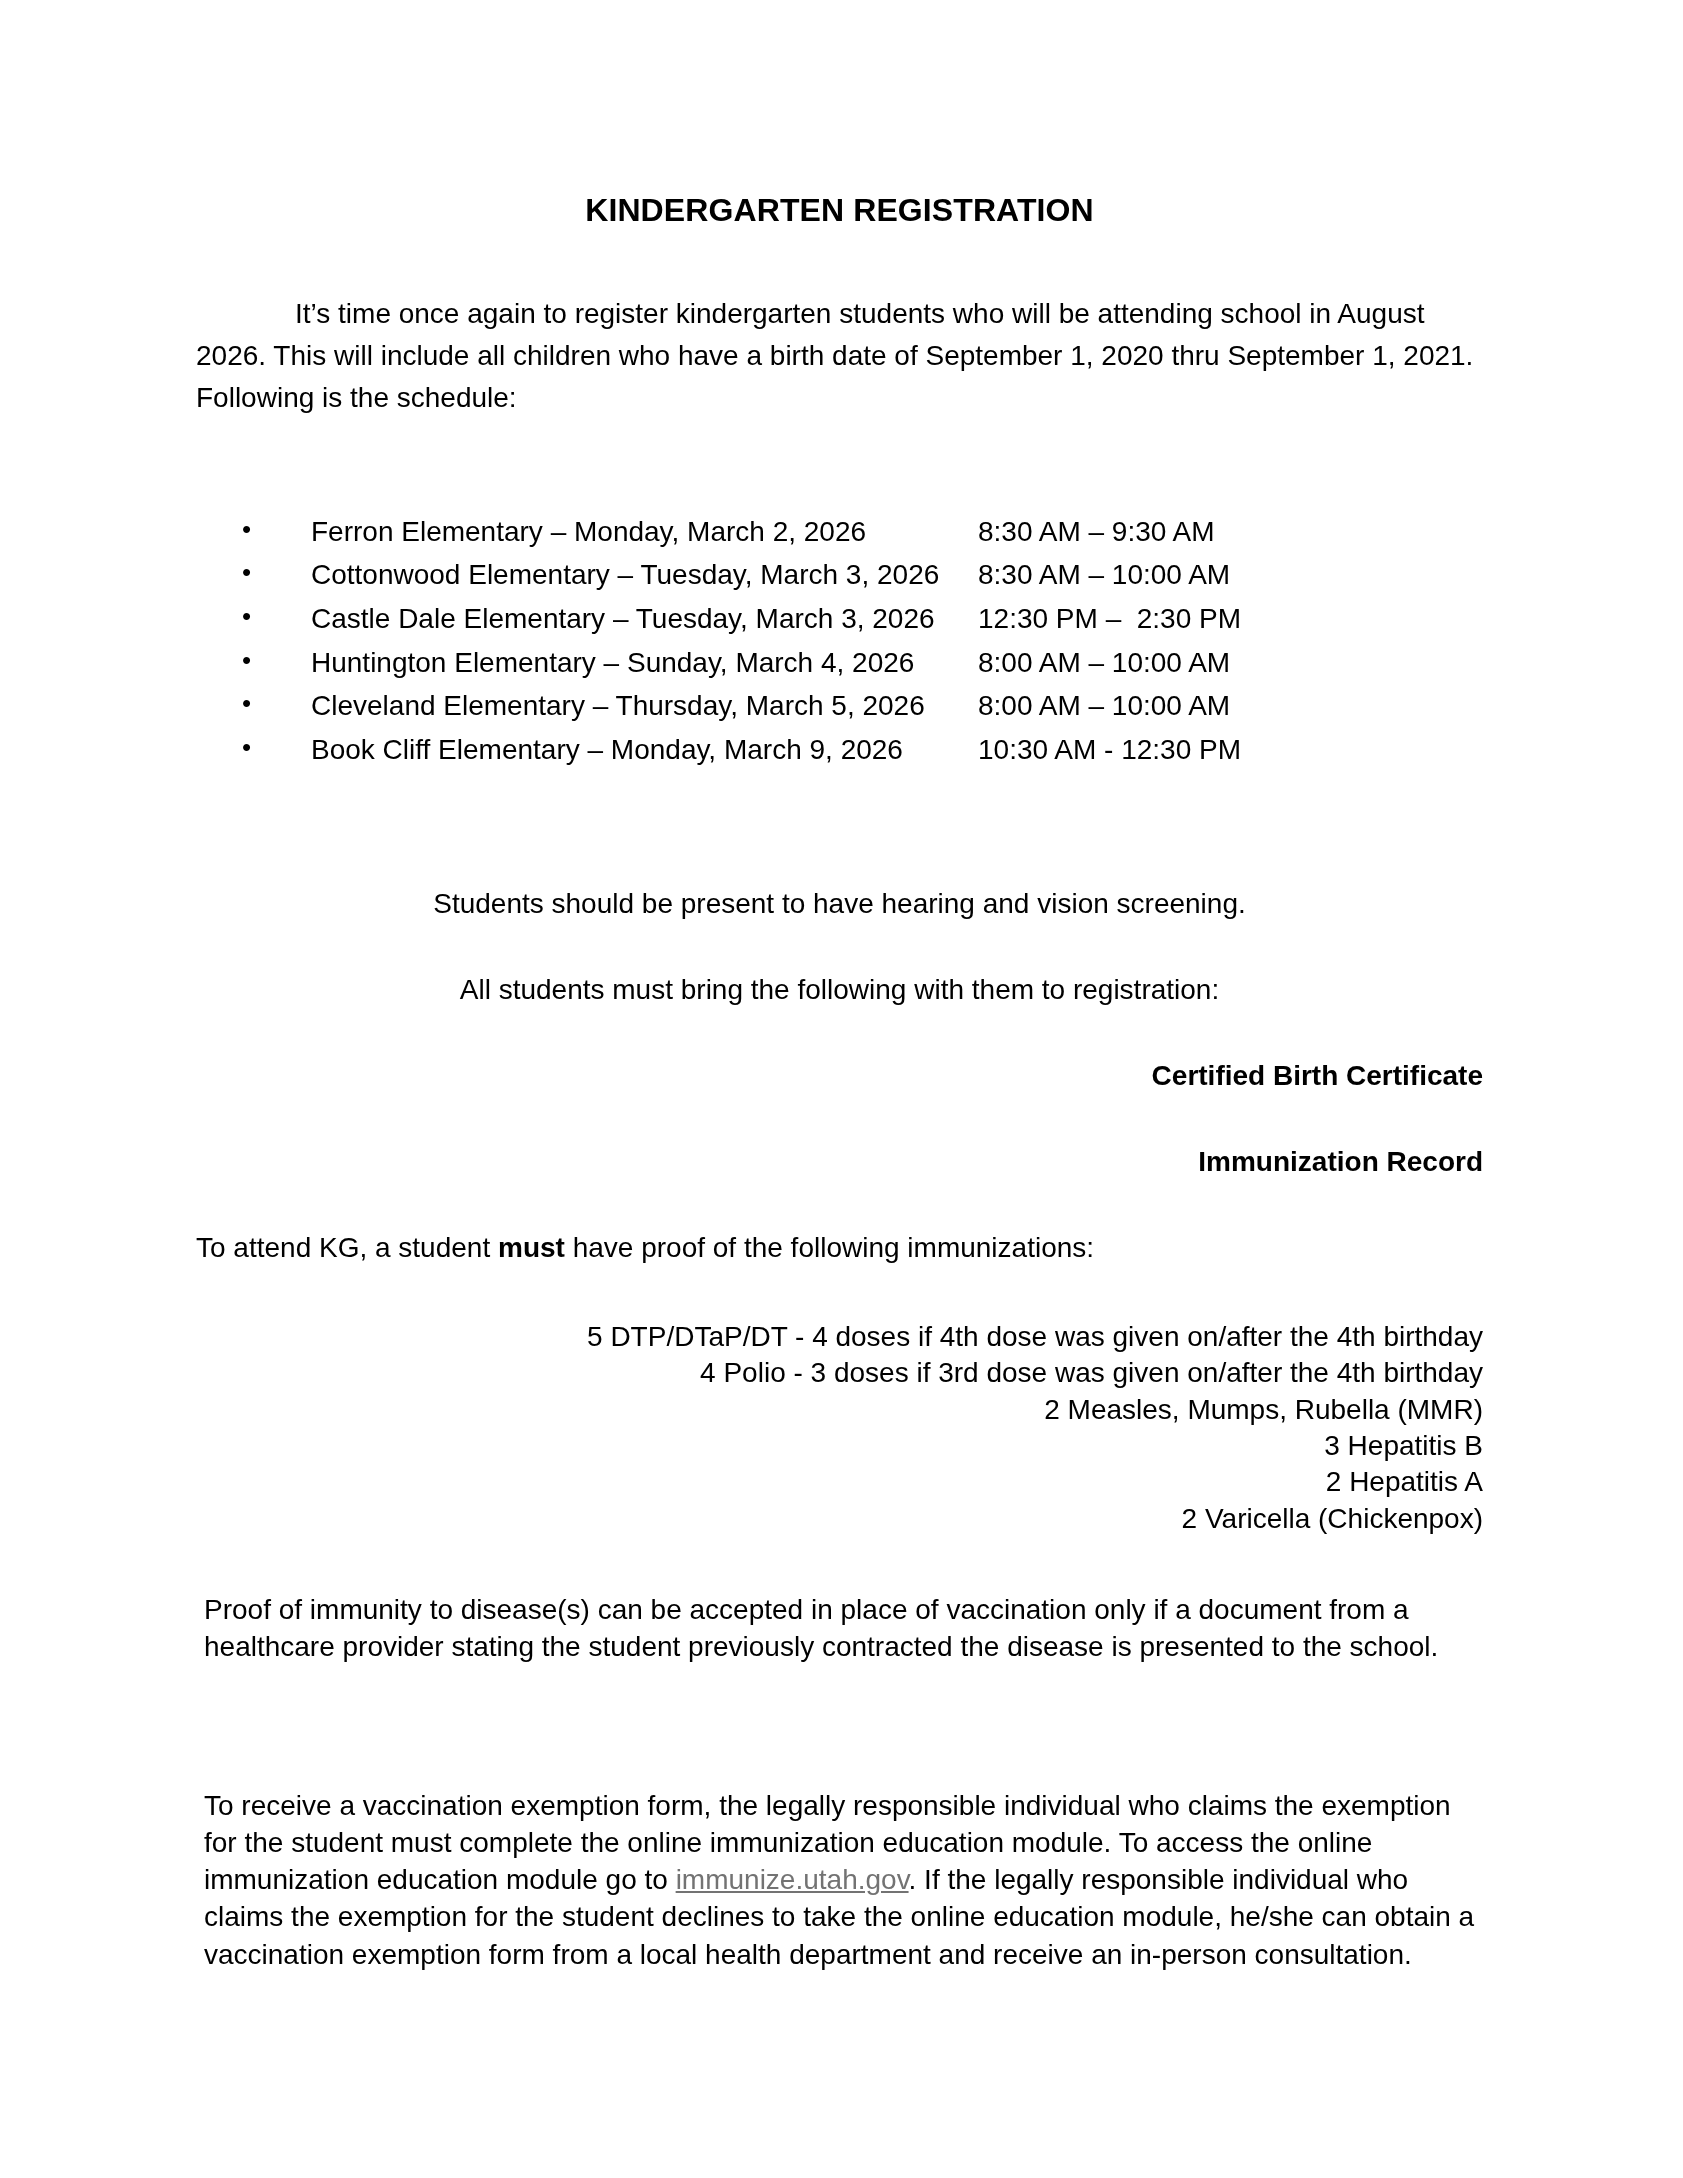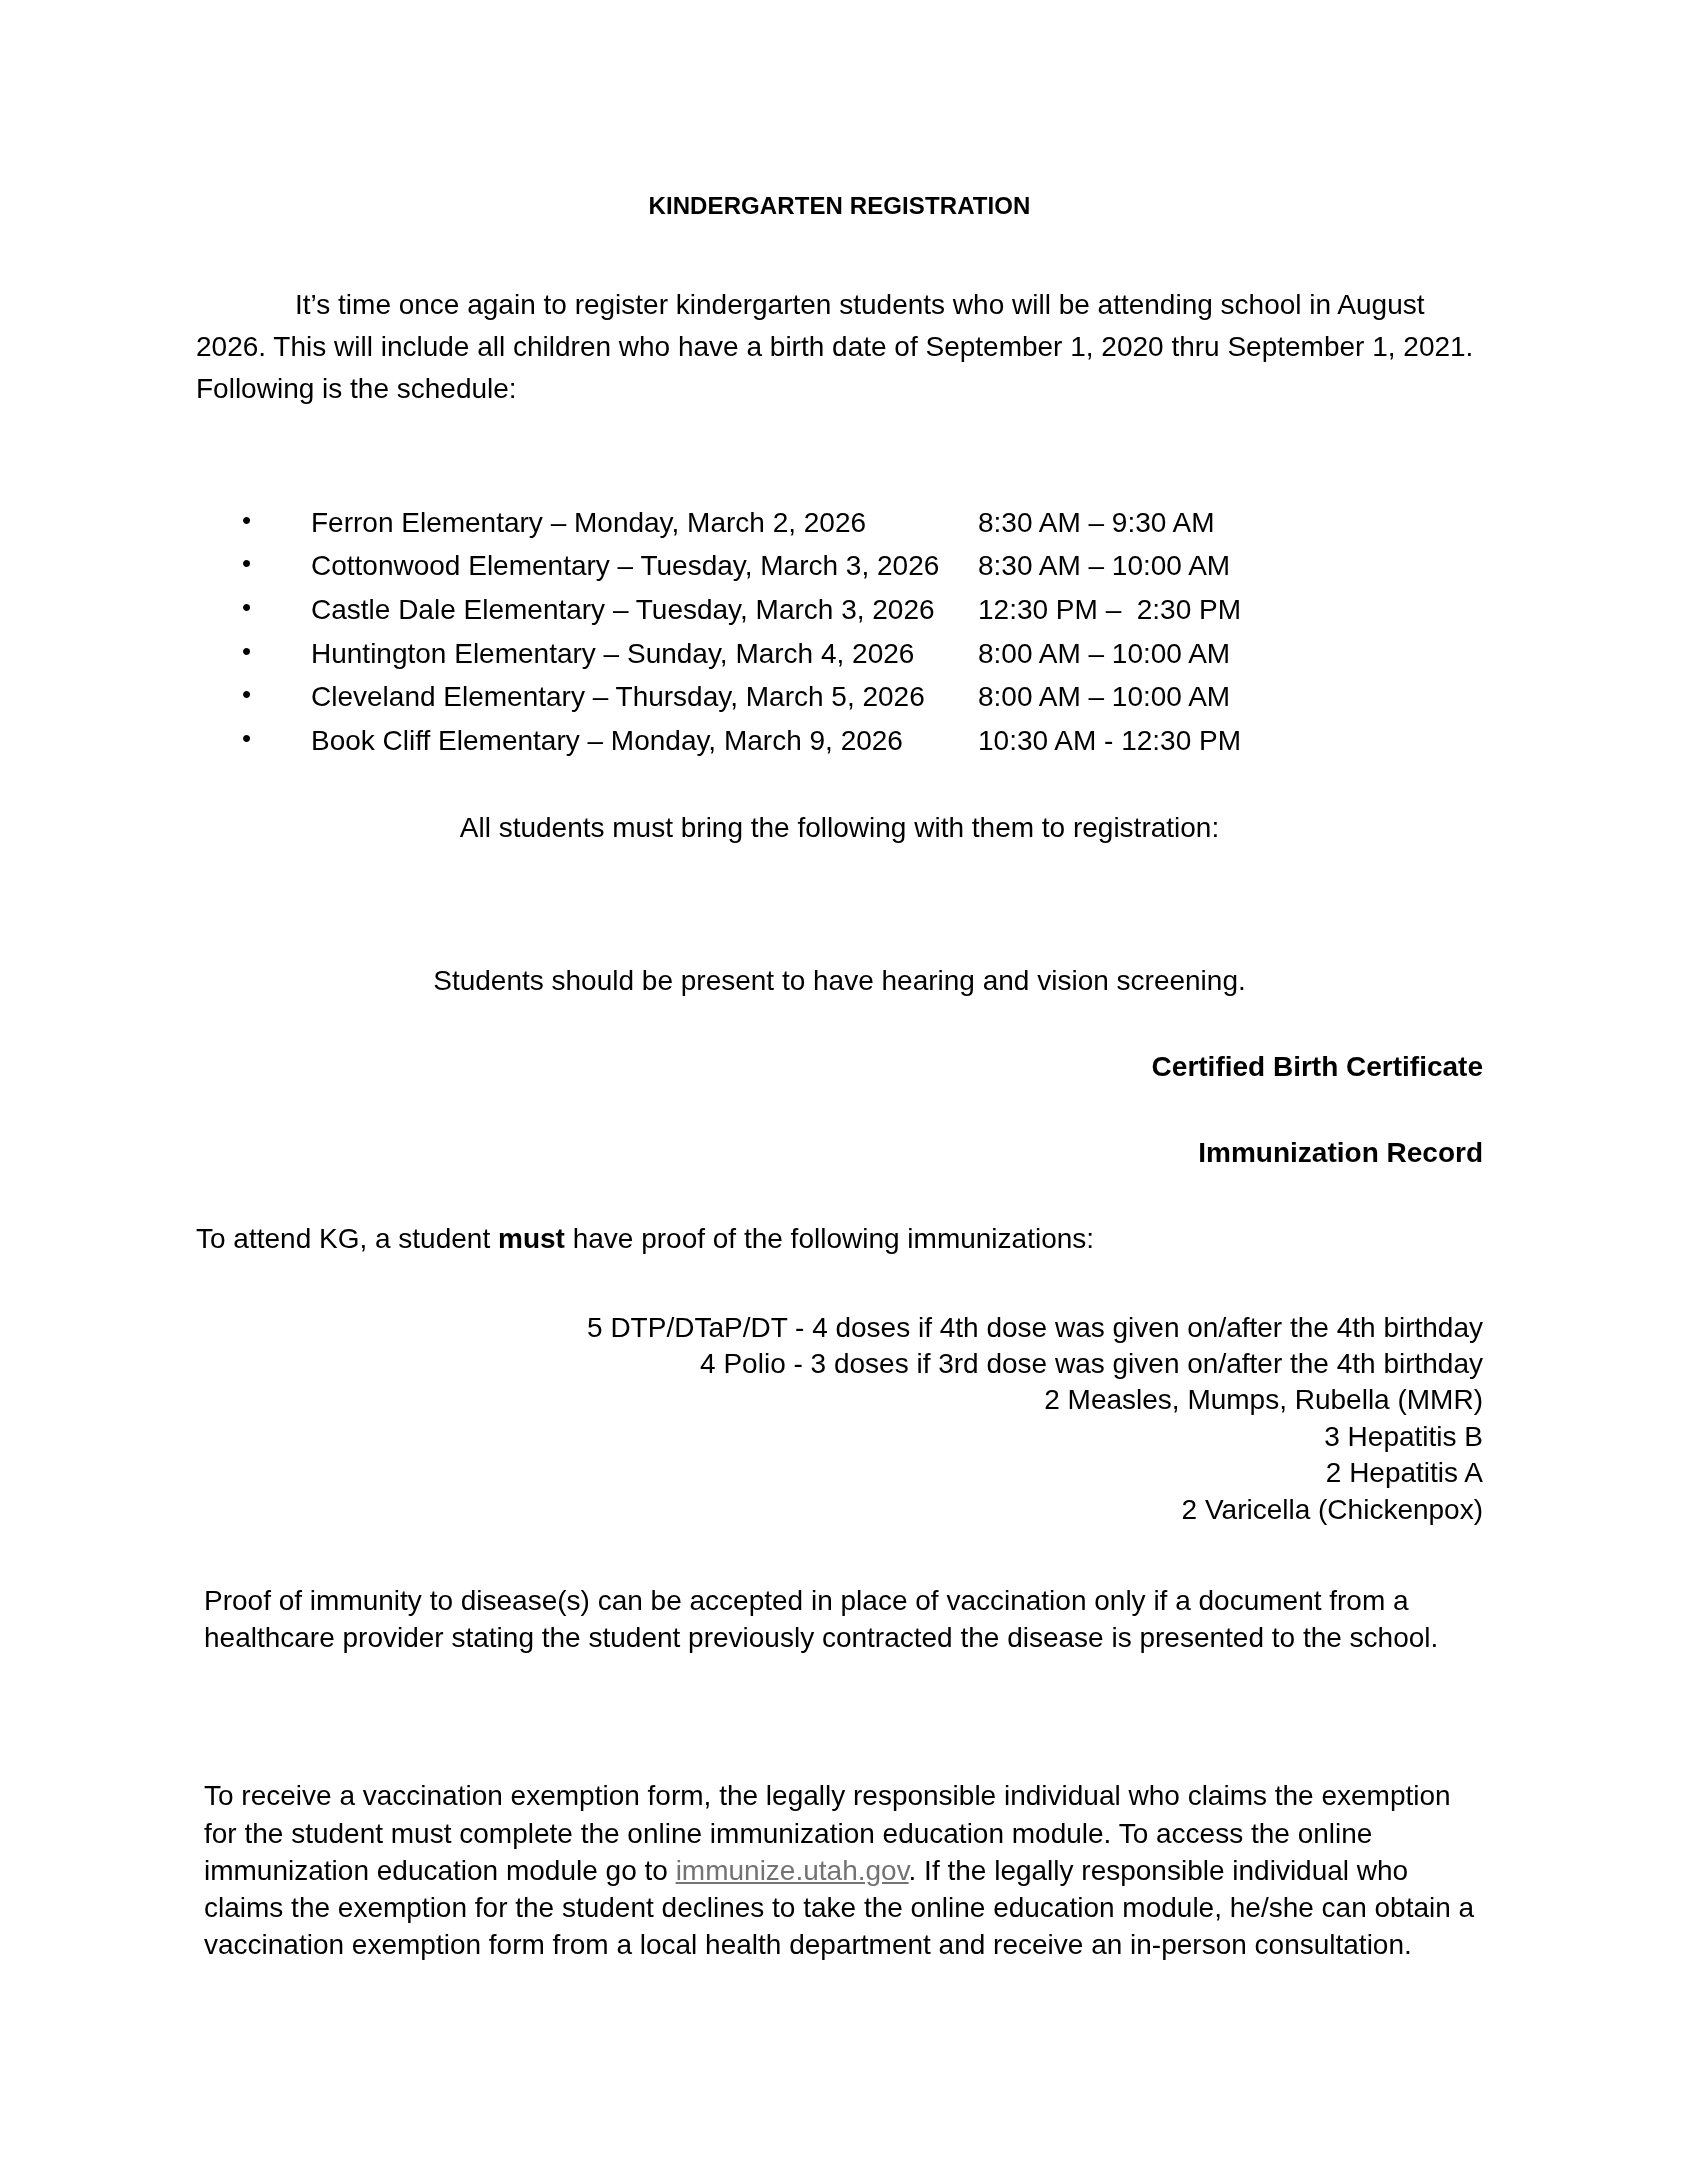--- a/index.html
+++ b/index.html
@@ -29,21 +29,21 @@
   .content {
     position: absolute;
     left: 196px;
     top: 0;
     width: 1287px;
   }
 
   .doc-title {
     text-align: center;
     font-weight: bold;
-    font-size: 24px;
+    font-size: 32px;
     letter-spacing: 0.1px;
     margin-top: 192px;
     margin-bottom: 4px;
     line-height: 1.15;
   }
 
   .intro {
     font-size: 28px;
     line-height: 1.50;
     margin-top: 64px;
@@ -180,23 +180,23 @@
       </li>
 
       <li>
         <span class="bullet">•</span>
         <span class="school-line">Book Cliff Elementary – Monday, March 9, 2026</span>
         <span class="time">10:30 AM - 12:30 PM</span>
       </li>
 
     </ul>
 
+    <p class="center-note note-screening">Students should be present to have hearing and vision screening.</p>
+
     <p class="center-note note-bring">All students must bring the following with them to registration:</p>
-
-    <p class="center-note note-screening">Students should be present to have hearing and vision screening.</p>
 
     <p class="center-bold">Certified Birth Certificate</p>
 
     <p class="center-bold">Immunization Record</p>
 
     <p class="attend-line">
       <span>To attend KG, a student </span><span class="must">must</span><span> have proof of the following immunizations:</span>
     </p>
 
     <ul class="immun-list">

